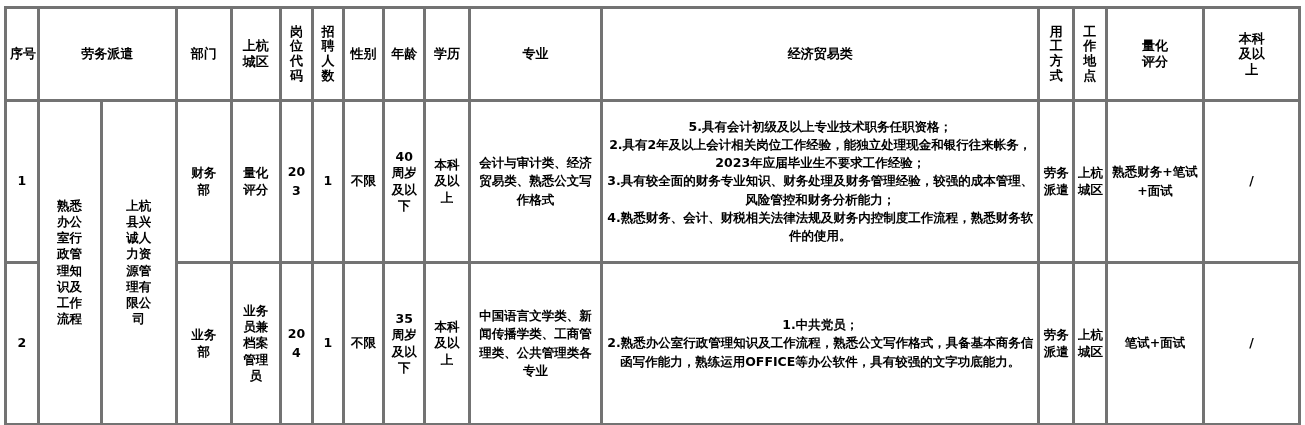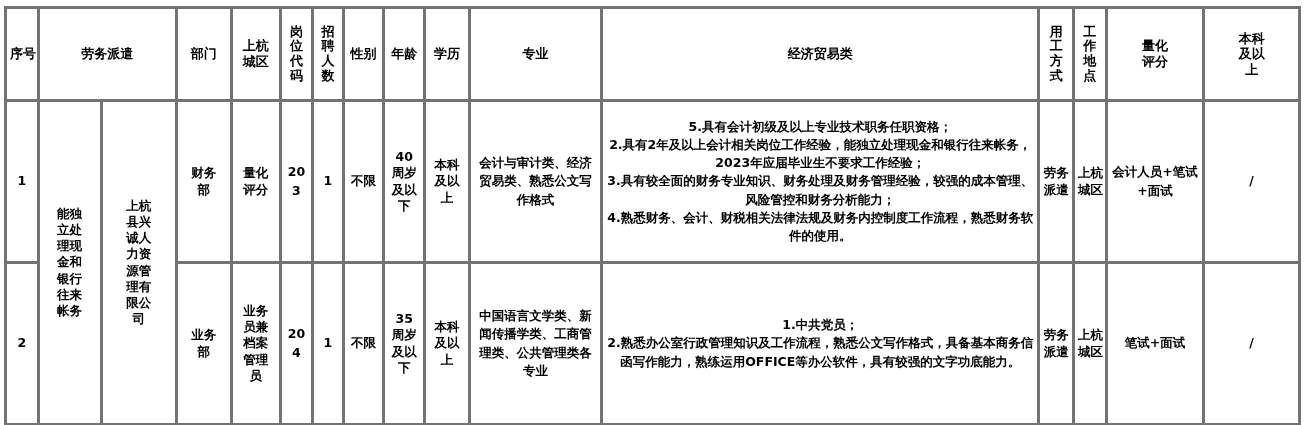--- a/index.html
+++ b/index.html
@@ -142,21 +142,21 @@
           </th>
         <th>
             <span class="vtxt2">本科及以上</span>
           </th>
       </tr>
     </thead>
     <tbody>
       <tr class="rowbody">
         <td>1</td>
         <td rowspan="2">
-            <span class="vcell2">能独立处理现金和银行往来帐务</span>
+            <span class="vcell2">熟悉办公室行政管理知识及工作流程</span>
           </td>
         <td rowspan="2">
             <span class="vcell2">上杭县兴诚人力资源管理有限公司</span>
           </td>
         <td>
             <span class="vcell2">财务部</span>
           </td>
         <td>
             <span class="vcell2">量化评分</span>
           </td>
@@ -175,21 +175,21 @@
         <td class="qualif" style="white-space:pre-line">5.具有会计初级及以上专业技术职务任职资格；
 2.具有2年及以上会计相关岗位工作经验，能独立处理现金和银行往来帐务，2023年应届毕业生不要求工作经验；
 3.具有较全面的财务专业知识、财务处理及财务管理经验，较强的成本管理、风险管控和财务分析能力；
 4.熟悉财务、会计、财税相关法律法规及财务内控制度工作流程，熟悉财务软件的使用。</td>
         <td>
             <span class="vcell2">劳务派遣</span>
           </td>
         <td>
             <span class="vcell2">上杭城区</span>
           </td>
-        <td class="major">会计人员+笔试+面试</td>
+        <td class="major">熟悉财务+笔试+面试</td>
         <td>/</td>
       </tr>
       <tr class="rowbody">
         <td>2</td>
         <td>
             <span class="vcell2">业务部</span>
           </td>
         <td>
             <span class="vcell2">业务员兼档案管理员</span>
           </td>

